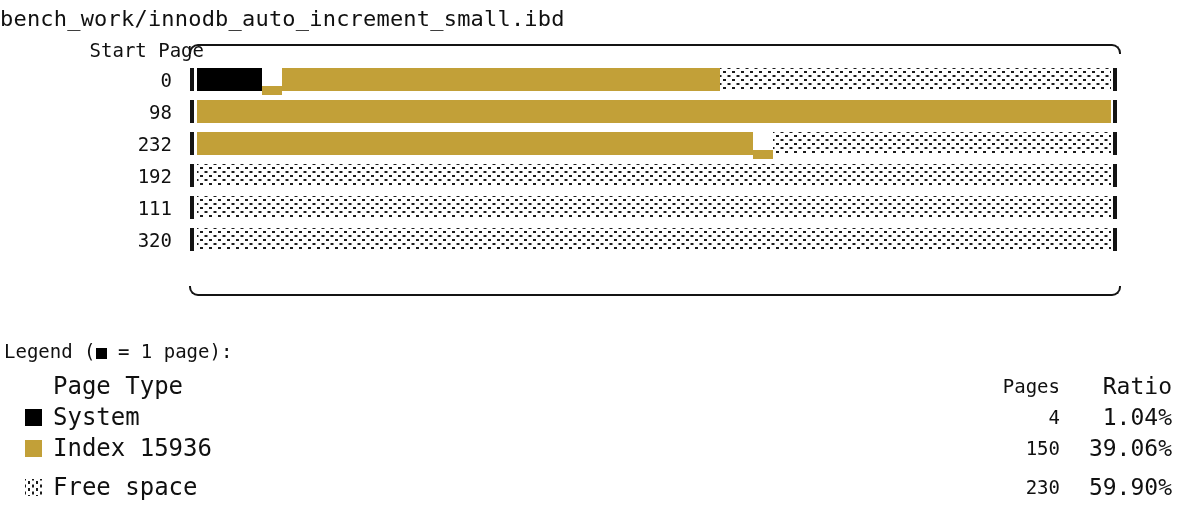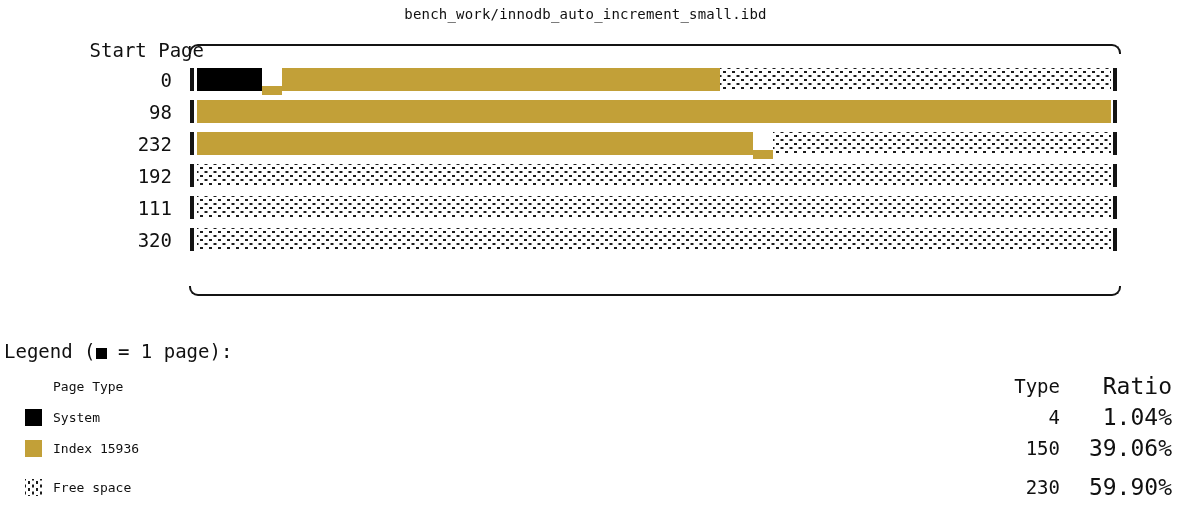--- a/index.html
+++ b/index.html
@@ -15,22 +15,21 @@
     color: #101010;
     overflow: hidden;
   }
 
   
   #chart-title {
     position: absolute;
     left: 0;
     top: 6px;
     width: 1171px;
-    text-align: center;
-    font-size: 14px;
+    font-size: 22px;
     letter-spacing: 0.2px;
     white-space: pre;
   }
 
   
   #plot-area {
     position: absolute;
     left: 0;
     top: 36px;
     width: 1200px;
@@ -169,21 +168,21 @@
     background-image:
       radial-gradient(#1c1c1c 1.3px, transparent 1.45px),
       radial-gradient(#1c1c1c 1.3px, transparent 1.45px);
     background-size: 8px 7px, 8px 7px;
     background-position: 0 0, 4px 3.5px;
   }
   .legend-name {
     position: absolute;
     left: 53px;
     top: 0;
-    font-size: 13px;
+    font-size: 24px;
     line-height: 31px;
     white-space: pre;
   }
   .legend-pages {
     position: absolute;
     left: 860px;
     width: 200px;
     text-align: right;
     font-size: 19px;
     line-height: 31px;
@@ -274,21 +273,21 @@
   </div>
 
 </div>
 
 <div id="legend">
 
   <div id="legend-caption"><span>Legend (</span><span class="inline-sq"></span><span> = 1 page):</span></div>
 
   <div class="legend-row legend-head" style="top:31px;">
     <div class="legend-name">Page Type</div>
-    <div class="legend-pages">Type</div>
+    <div class="legend-pages">Pages</div>
     <div class="legend-ratio">Ratio</div>
   </div>
 
   <div class="legend-row" style="top:62px;">
     <div class="legend-swatch sw-sys"></div>
     <div class="legend-name">System</div>
     <div class="legend-pages">4</div>
     <div class="legend-ratio">1.04%</div>
   </div>
 

